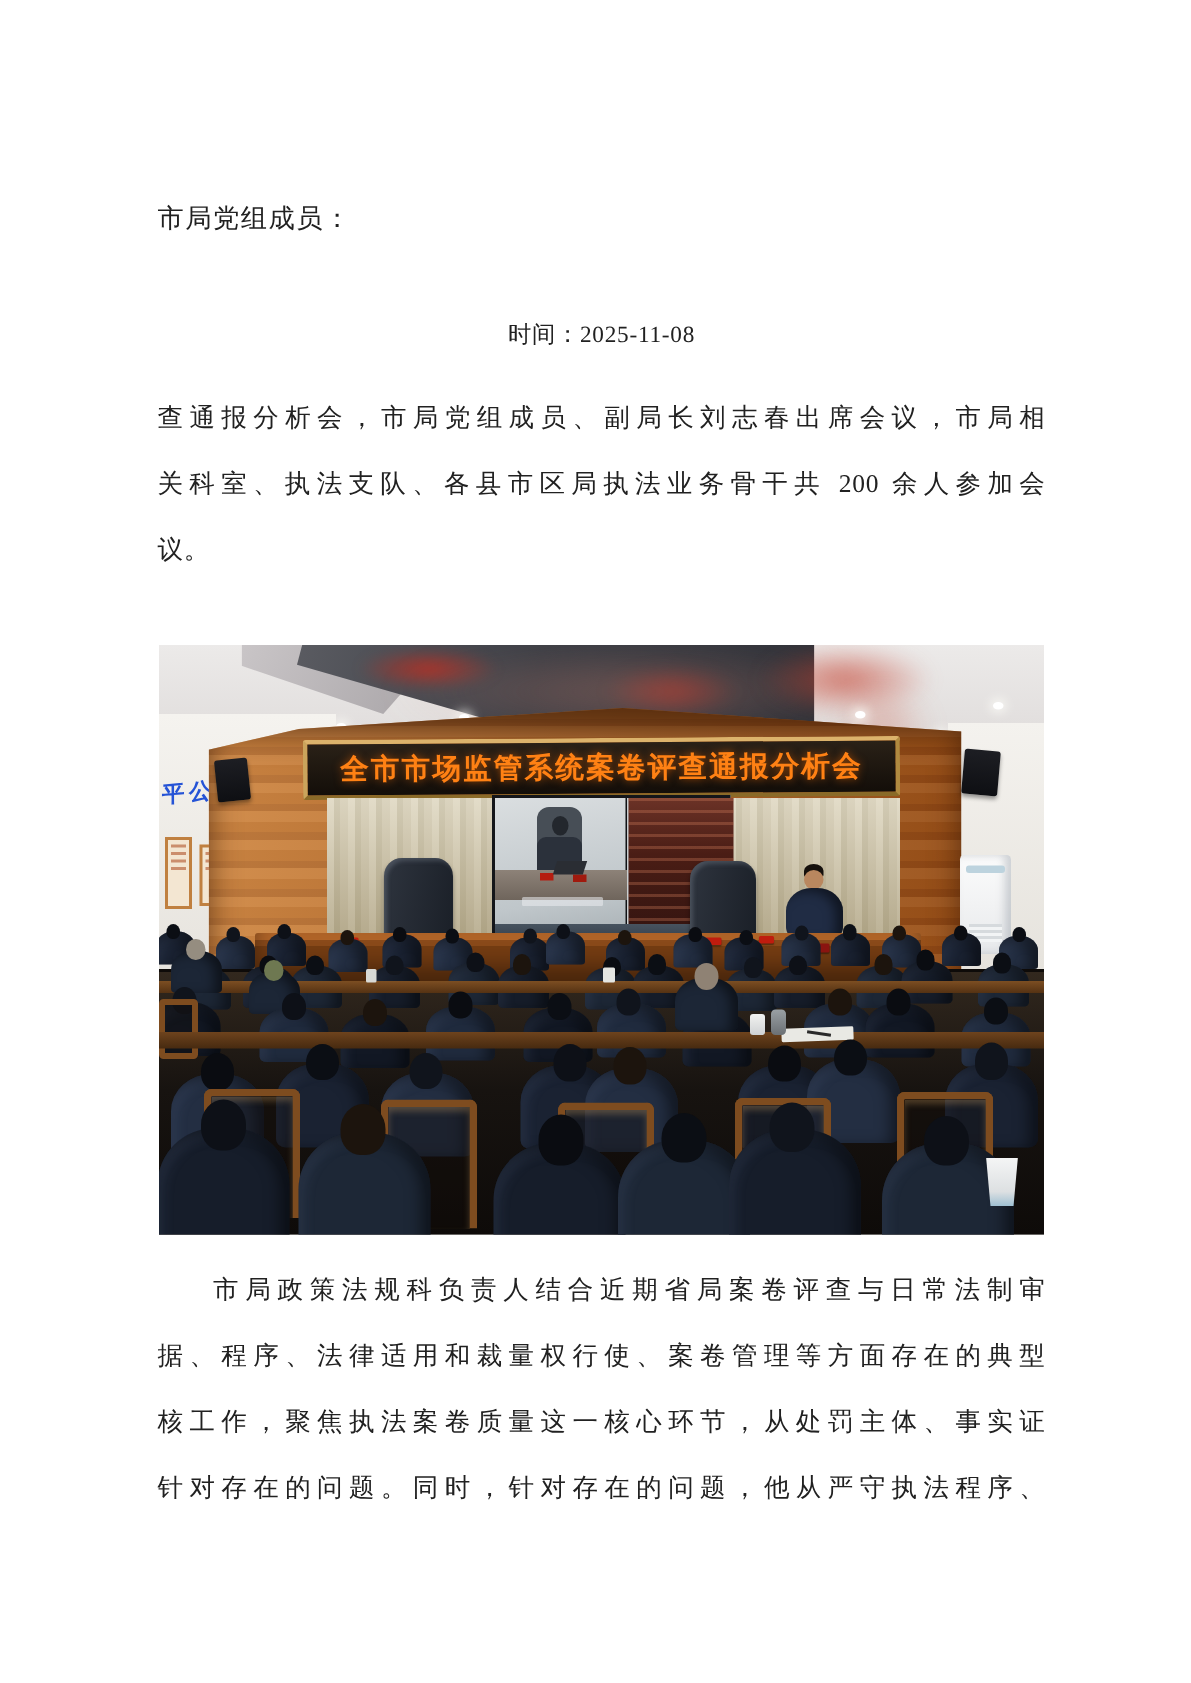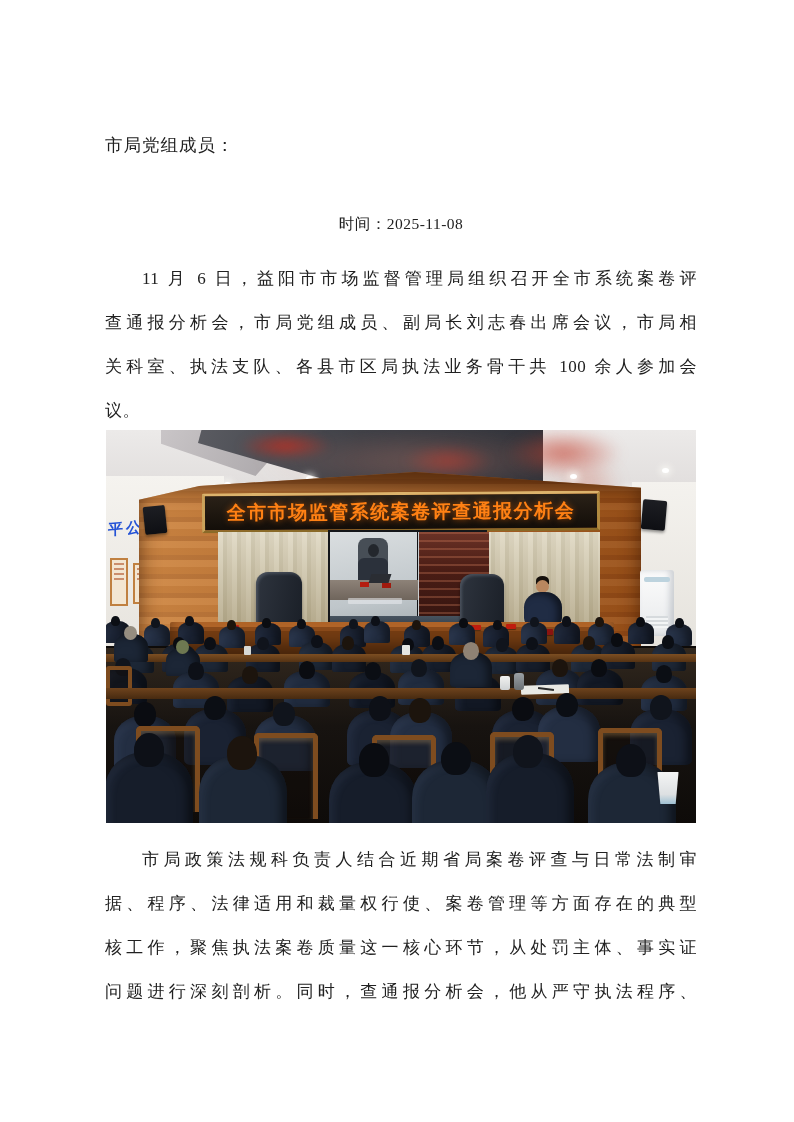--- a/index.html
+++ b/index.html
@@ -106,23 +106,22 @@
 </style>
 </head>
 <body>
 
 <div class="page">
 
   <div class="abs category">市局党组成员：</div>
   <div class="abs dateline">时间：2025-11-08</div>
 
   <div class="abs para p1">
-    <div class="line indent">11 月 6 日，益阳市市场监督管理局组织召开全市系统案卷评</div>
     <div class="line">查通报分析会，市局党组成员、副局长刘志春出席会议，市局相</div>
-    <div class="line">关科室、执法支队、各县市区局执法业务骨干共 100 余人参加会</div>
+    <div class="line">关科室、执法支队、各县市区局执法业务骨干共 200 余人参加会</div>
     <div class="line last">议。</div>
   </div>
 
   <figure class="abs photo">
     <div class="abs ceiling"></div>
     <div class="abs wedge2"></div>
     <div class="abs wedge">
       <div class="abs red1"></div>
       <div class="abs red2"></div>
     </div>
@@ -441,16 +440,16 @@
           <div style="position: absolute; left: 10.4px; top: 0px; width: 13px; height: 14.3px; border-radius: 50%; background: rgb(110, 120, 81);"></div>
         </div>
         <div style="position: absolute; left: 550px; top: 342px; width: 24px; height: 32px; z-index: 17; background: linear-gradient(rgb(244, 245, 245), rgb(221, 224, 226) 70%, rgb(159, 192, 210)); clip-path: polygon(6% 0px, 94% 0px, 82% 100%, 18% 100%); border-radius: 2px;"></div>
       </div>
   </figure>
 
   <div class="abs para p2">
     <div class="line indent">市局政策法规科负责人结合近期省局案卷评查与日常法制审</div>
     <div class="line">据、程序、法律适用和裁量权行使、案卷管理等方面存在的典型</div>
     <div class="line">核工作，聚焦执法案卷质量这一核心环节，从处罚主体、事实证</div>
-    <div class="line">问题进行深刻剖析。同时，查通报分析会，他从严守执法程序、</div>
+    <div class="line">针对存在的问题。同时，针对存在的问题，他从严守执法程序、</div>
   </div>
 
 </div>
 
 </body></html>

